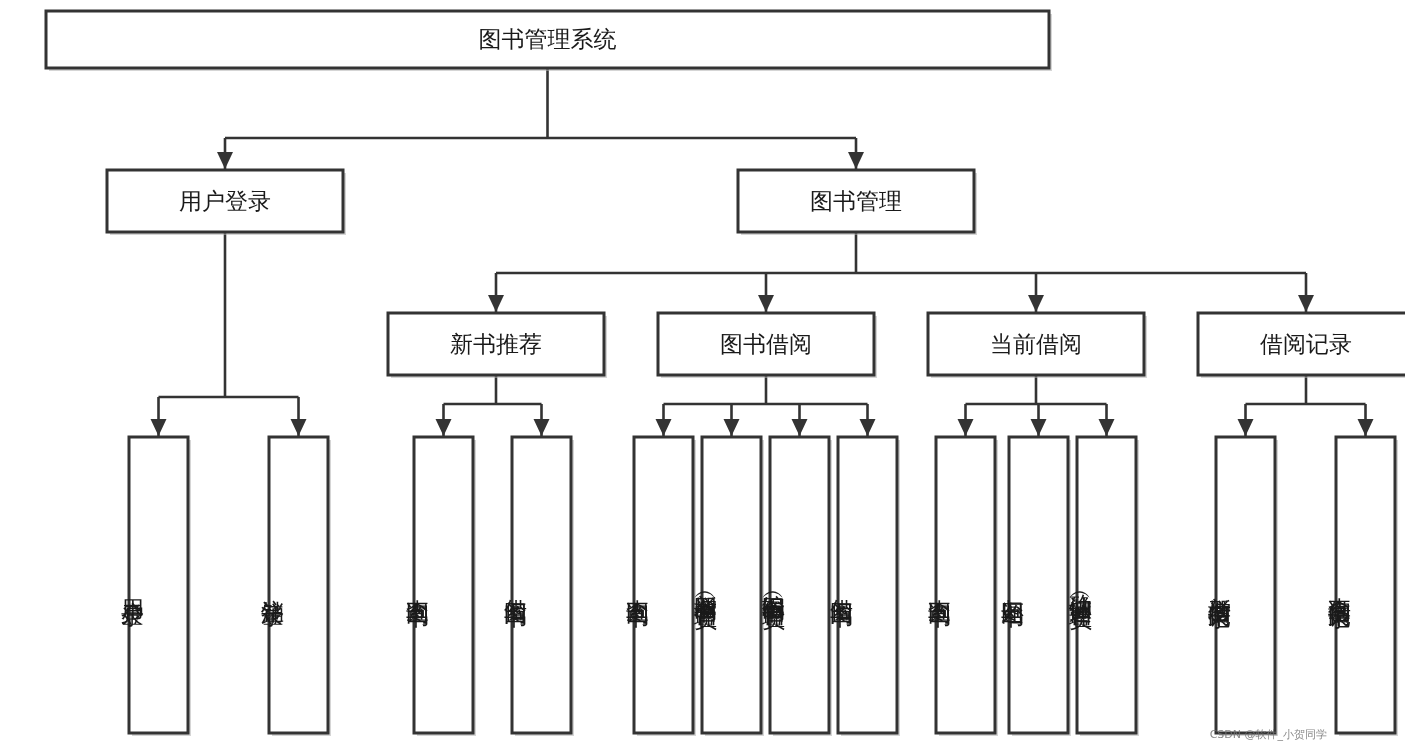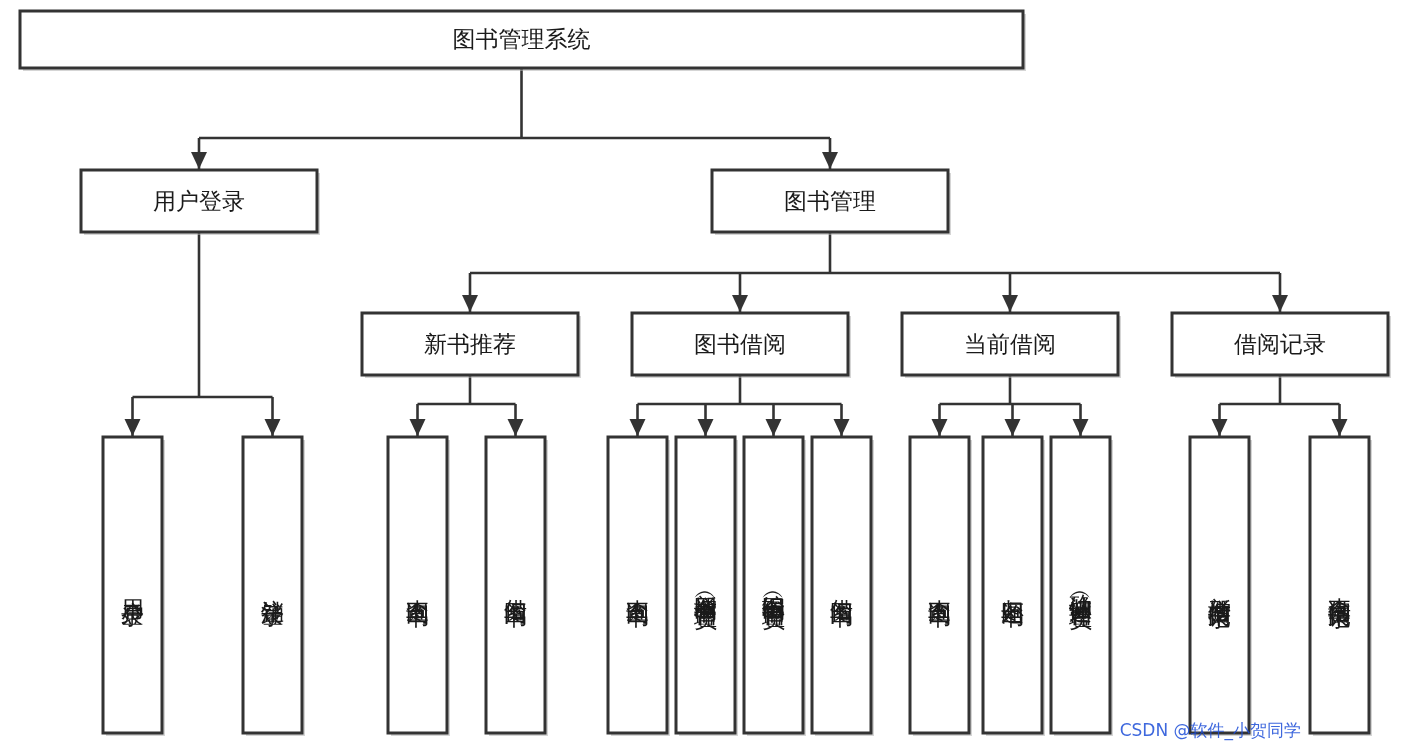--- a/index.html
+++ b/index.html
@@ -13,20 +13,21 @@
     font-family: "DejaVu Sans", "Liberation Sans", sans-serif;
     overflow: hidden;
     position: relative;
   }
   #diagram-root {
     position: absolute;
     left: 0;
     top: 0;
     width: 1309px;
     height: 747px;
+    padding-left: 26px;
   }
   svg#flow {
     display: block;
     width: 1405px;
     height: 747px;
   }
   .node-rect {
     fill: #ffffff;
     stroke: #333333;
     stroke-width: 3;
@@ -62,22 +63,22 @@
     letter-spacing: 2px;
     white-space: nowrap;
     text-align: center;
     pointer-events: none;
   }
   .watermark {
     position: absolute;
     right: 8px;
     bottom: 5px;
     font-family: "DejaVu Sans", "Liberation Sans", sans-serif;
-    font-size: 17px;
-    color: #1d4ed8;
+    font-size: 11px;
+    color: #737373;
     opacity: 0.85;
     white-space: nowrap;
     margin-left: 31px;
   }
 </style>
 </head>
 <body>
 
 <div id="diagram-root">
 

